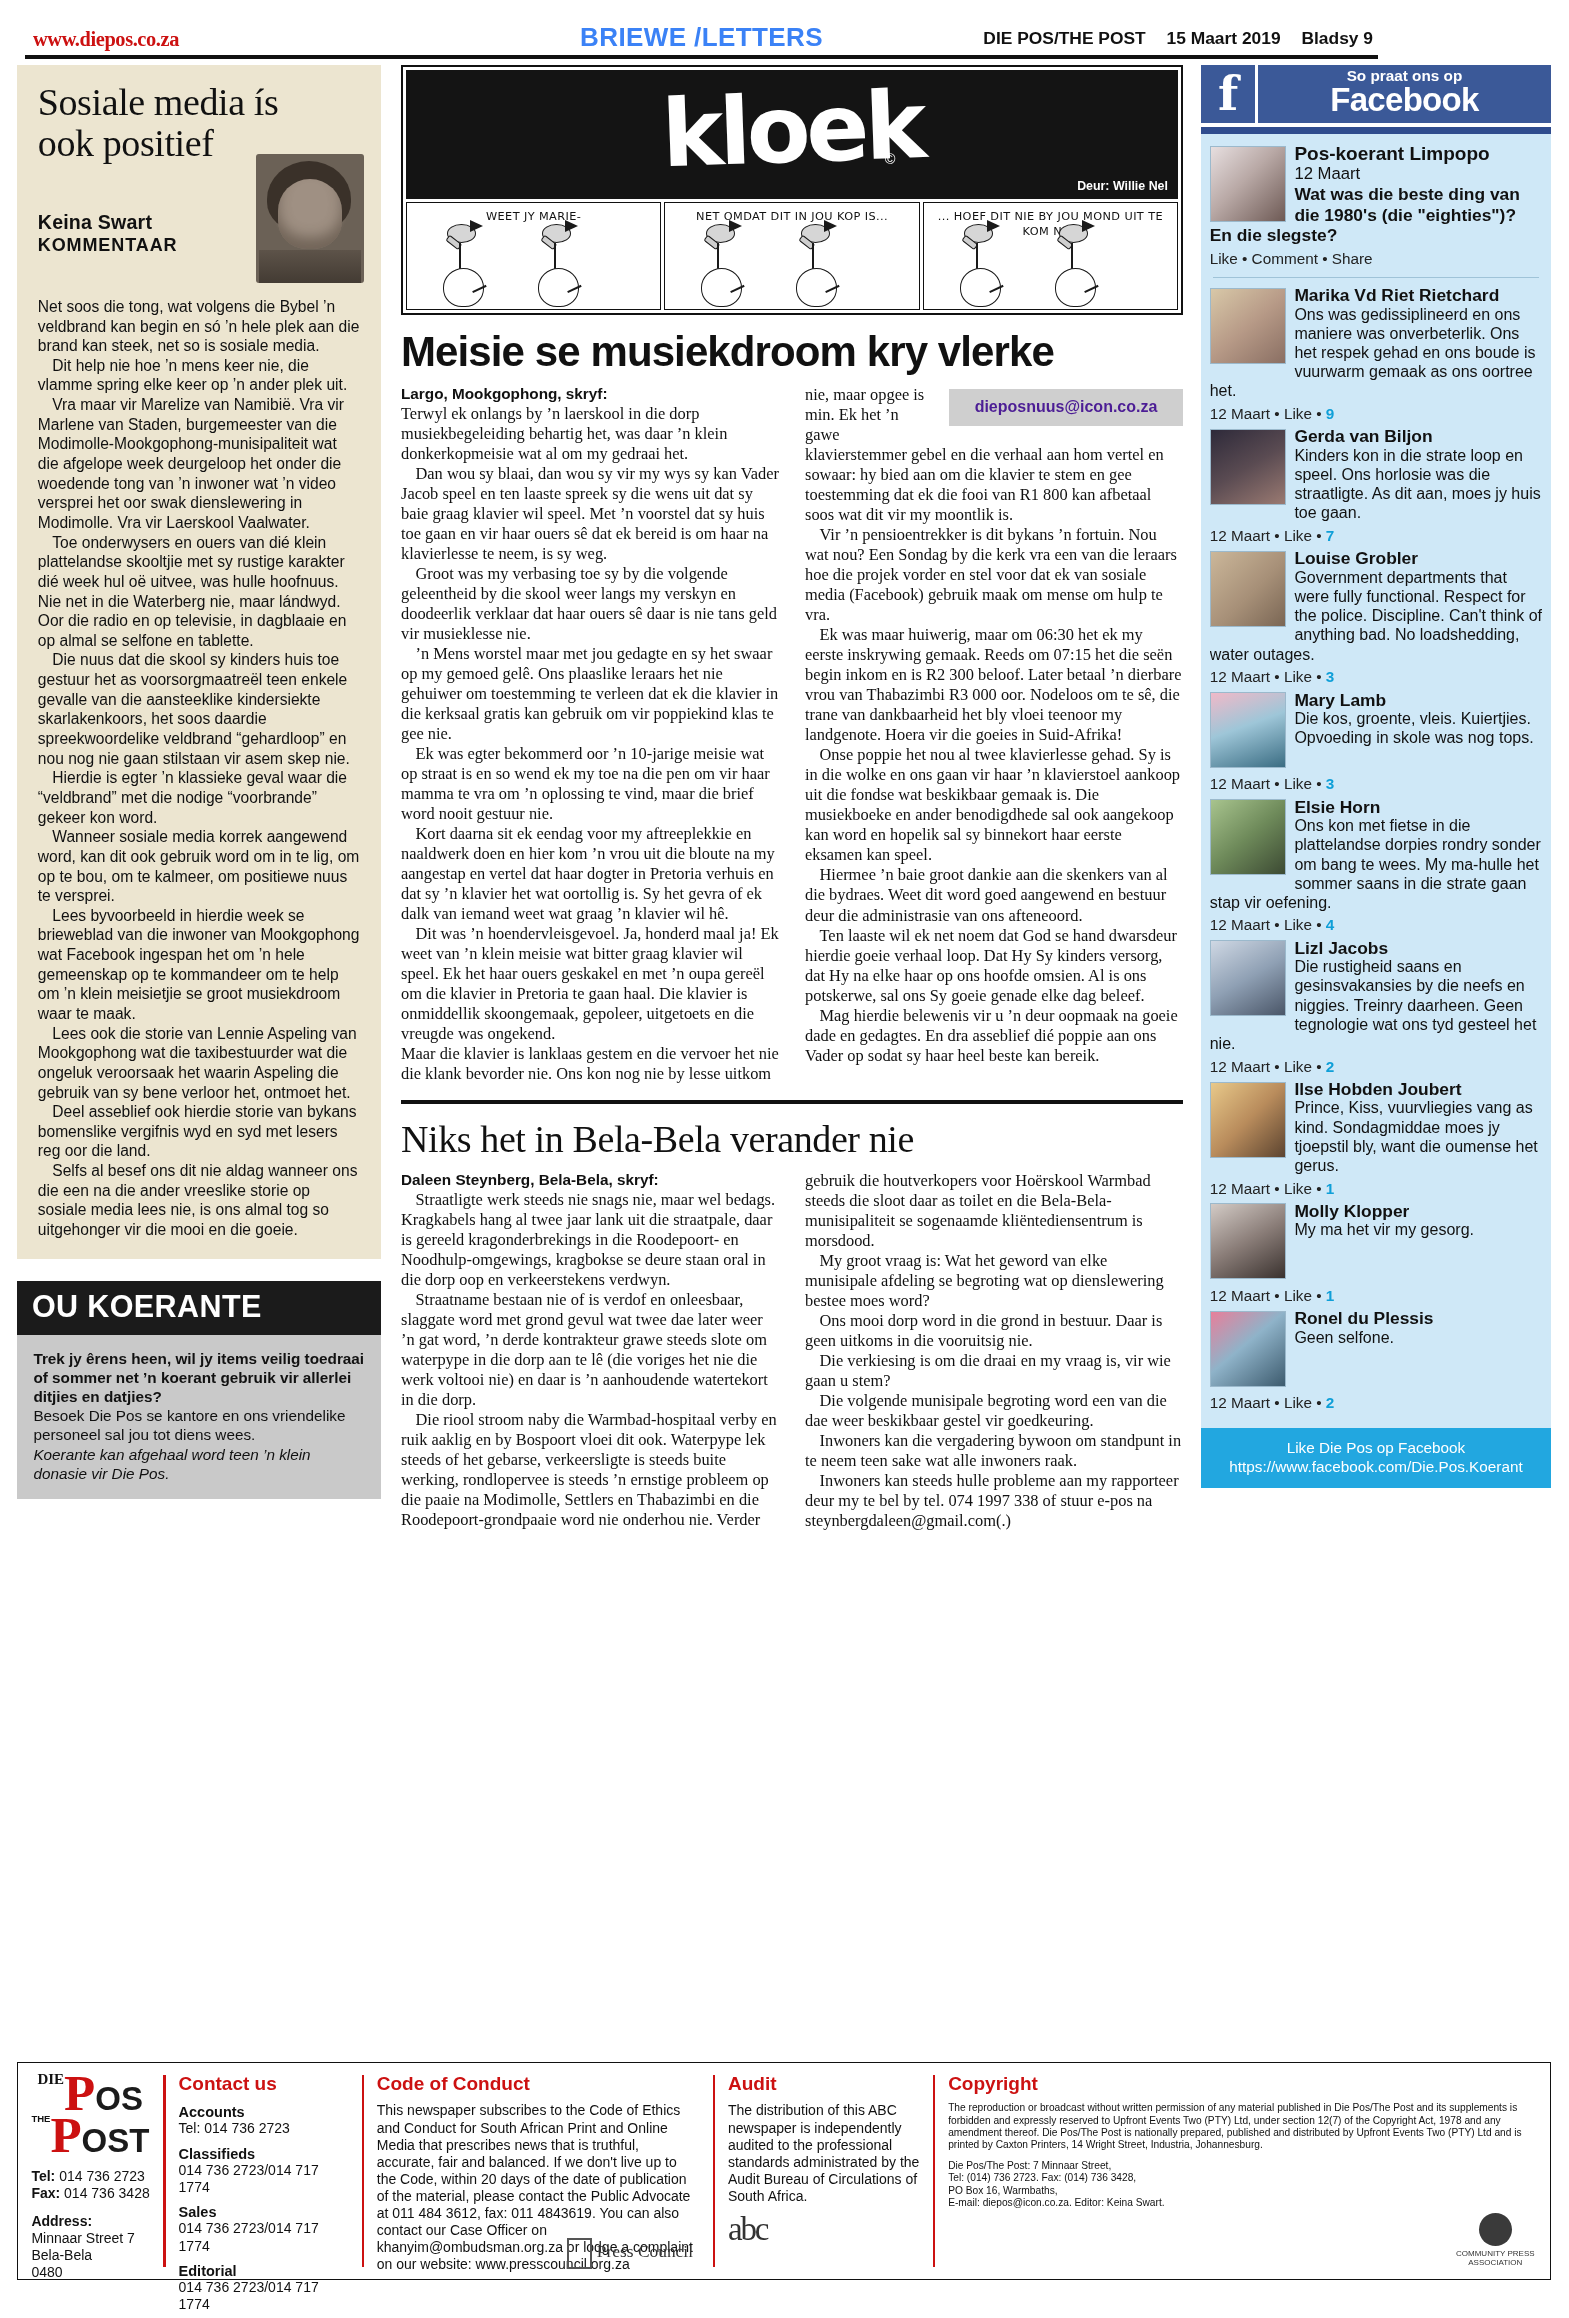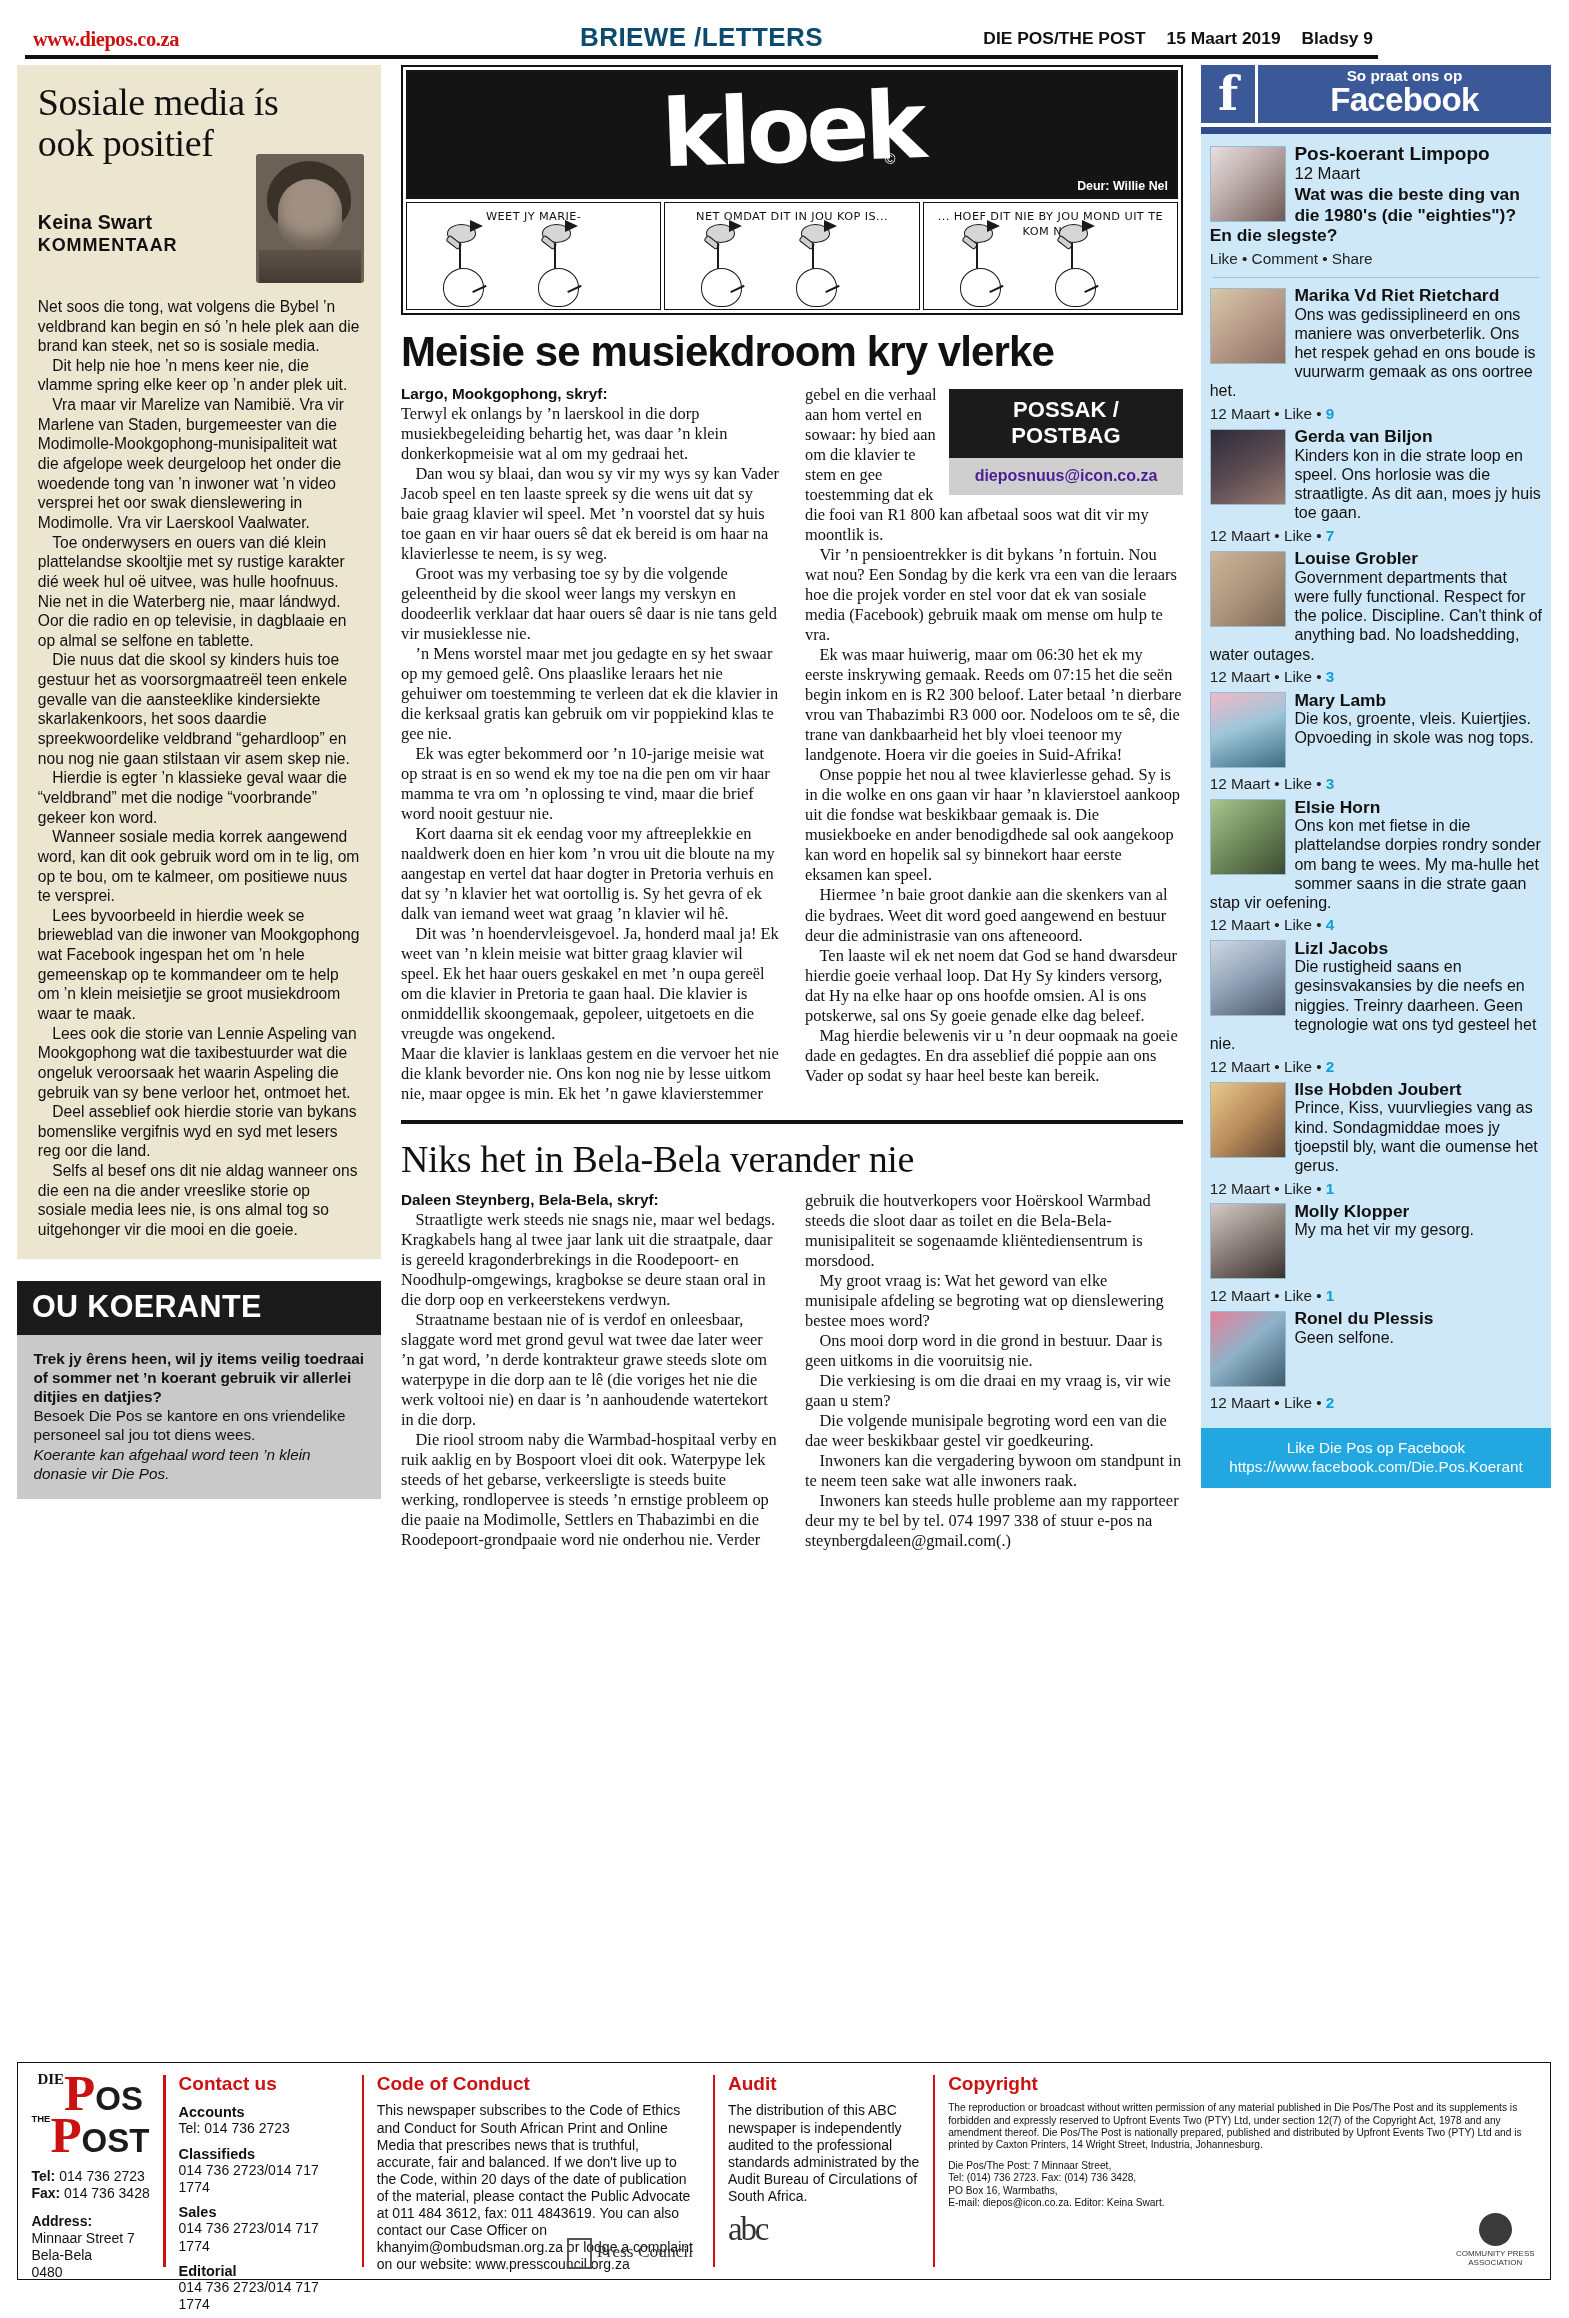--- a/index.html
+++ b/index.html
@@ -17,21 +17,21 @@
     position:absolute; left:8px; top:0; width:1387px; height:57px;
   }
   .mh-url {
     position:absolute; left:25px; top:28px;
     font-size:20.4px; font-weight:bold; color:#cc1111;
     font-family:"Liberation Serif", serif; letter-spacing:-0.4px;
   }
   .mh-section {
     position:absolute; left:0; right:0; top:22px;
     text-align:center; font-size:26px; font-weight:bold;
-    color:#0c4a6e; letter-spacing:0.4px;
+    color:#3b82f6; letter-spacing:0.4px;
   }
   .mh-right {
     position:absolute; right:22px; top:28px;
     font-size:17.4px; font-weight:bold; color:#111;
   }
   .mh-right span { margin-left:16px; }
   .mh-rule {
     position:absolute; left:17.4px; right:17.4px; top:55px;
     height:3.6px; background:#111;
   }
@@ -400,21 +400,20 @@
   <div class="art-cols">
     <p class="lead-intro">Largo, Mookgophong, skryf:</p>
     <p class="no-indent">Terwyl ek onlangs by ’n laerskool in die dorp musiekbegeleiding behartig het, was daar ’n klein donkerkopmeisie wat al om my gedraai het.</p>
     <p>Dan wou sy blaai, dan wou sy vir my wys sy kan Vader Jacob speel en ten laaste spreek sy die wens uit dat sy baie graag klavier wil speel. Met ’n voorstel dat sy huis toe gaan en vir haar ouers sê dat ek bereid is om haar na klavierlesse te neem, is sy weg.</p>
     <p>Groot was my verbasing toe sy by die volgende geleentheid by die skool weer langs my verskyn en doodeerlik verklaar dat haar ouers sê daar is nie tans geld vir musieklesse nie.</p>
     <p>’n Mens worstel maar met jou gedagte en sy het swaar op my gemoed gelê. Ons plaaslike leraars het nie gehuiwer om toestemming te verleen dat ek die klavier in die kerksaal gratis kan gebruik om vir poppiekind klas te gee nie.</p>
     <p>Ek was egter bekommerd oor ’n 10-jarige meisie wat op straat is en so wend ek my toe na die pen om vir haar mamma te vra om ’n oplossing te vind, maar die brief word nooit gestuur nie.</p>
     <p>Kort daarna sit ek eendag voor my aftreeplekkie en naaldwerk doen en hier kom ’n vrou uit die bloute na my aangestap en vertel dat haar dogter in Pretoria verhuis en dat sy ’n klavier het wat oortollig is. Sy het gevra of ek dalk van iemand weet wat graag ’n klavier wil hê.</p>
     <p>Dit was ’n hoendervleisgevoel. Ja, honderd maal ja! Ek weet van ’n klein meisie wat bitter graag klavier wil speel. Ek het haar ouers geskakel en met ’n oupa gereël om die klavier in Pretoria te gaan haal. Die klavier is onmiddellik skoongemaak, gepoleer, uitgetoets en die vreugde was ongekend.</p>
     <div class="possak">
-      <div class="possak-head">POSSAK / POSTBAG</div>
       <div class="possak-mail">dieposnuus@icon.co.za</div>
     </div>
     <p class="no-indent">Maar die klavier is lanklaas gestem en die vervoer het nie die klank bevorder nie. Ons kon nog nie by lesse uitkom nie, maar opgee is min. Ek het ’n gawe klavierstemmer gebel en die verhaal aan hom vertel en sowaar: hy bied aan om die klavier te stem en gee toestemming dat ek die fooi van R1 800 kan afbetaal soos wat dit vir my moontlik is.</p>
     <p>Vir ’n pensioentrekker is dit bykans ’n fortuin. Nou wat nou? Een Sondag by die kerk vra een van die leraars hoe die projek vorder en stel voor dat ek van sosiale media (Facebook) gebruik maak om mense om hulp te vra.</p>
     <p>Ek was maar huiwerig, maar om 06:30 het ek my eerste inskrywing gemaak. Reeds om 07:15 het die seën begin inkom en is R2 300 beloof. Later betaal ’n dierbare vrou van Thabazimbi R3 000 oor. Nodeloos om te sê, die trane van dankbaarheid het bly vloei teenoor my landgenote. Hoera vir die goeies in Suid-Afrika!</p>
     <p>Onse poppie het nou al twee klavierlesse gehad. Sy is in die wolke en ons gaan vir haar ’n klavierstoel aankoop uit die fondse wat beskikbaar gemaak is. Die musiekboeke en ander benodigdhede sal ook aangekoop kan word en hopelik sal sy binnekort haar eerste eksamen kan speel.</p>
     <p>Hiermee ’n baie groot dankie aan die skenkers van al die bydraes. Weet dit word goed aangewend en bestuur deur die administrasie van ons afteneoord.</p>
     <p>Ten laaste wil ek net noem dat God se hand dwarsdeur hierdie goeie verhaal loop. Dat Hy Sy kinders versorg, dat Hy na elke haar op ons hoofde omsien. Al is ons potskerwe, sal ons Sy goeie genade elke dag beleef.</p>
     <p>Mag hierdie belewenis vir u ’n deur oopmaak na goeie dade en gedagtes. En dra asseblief dié poppie aan ons Vader op sodat sy haar heel beste kan bereik.</p>
   </div>

